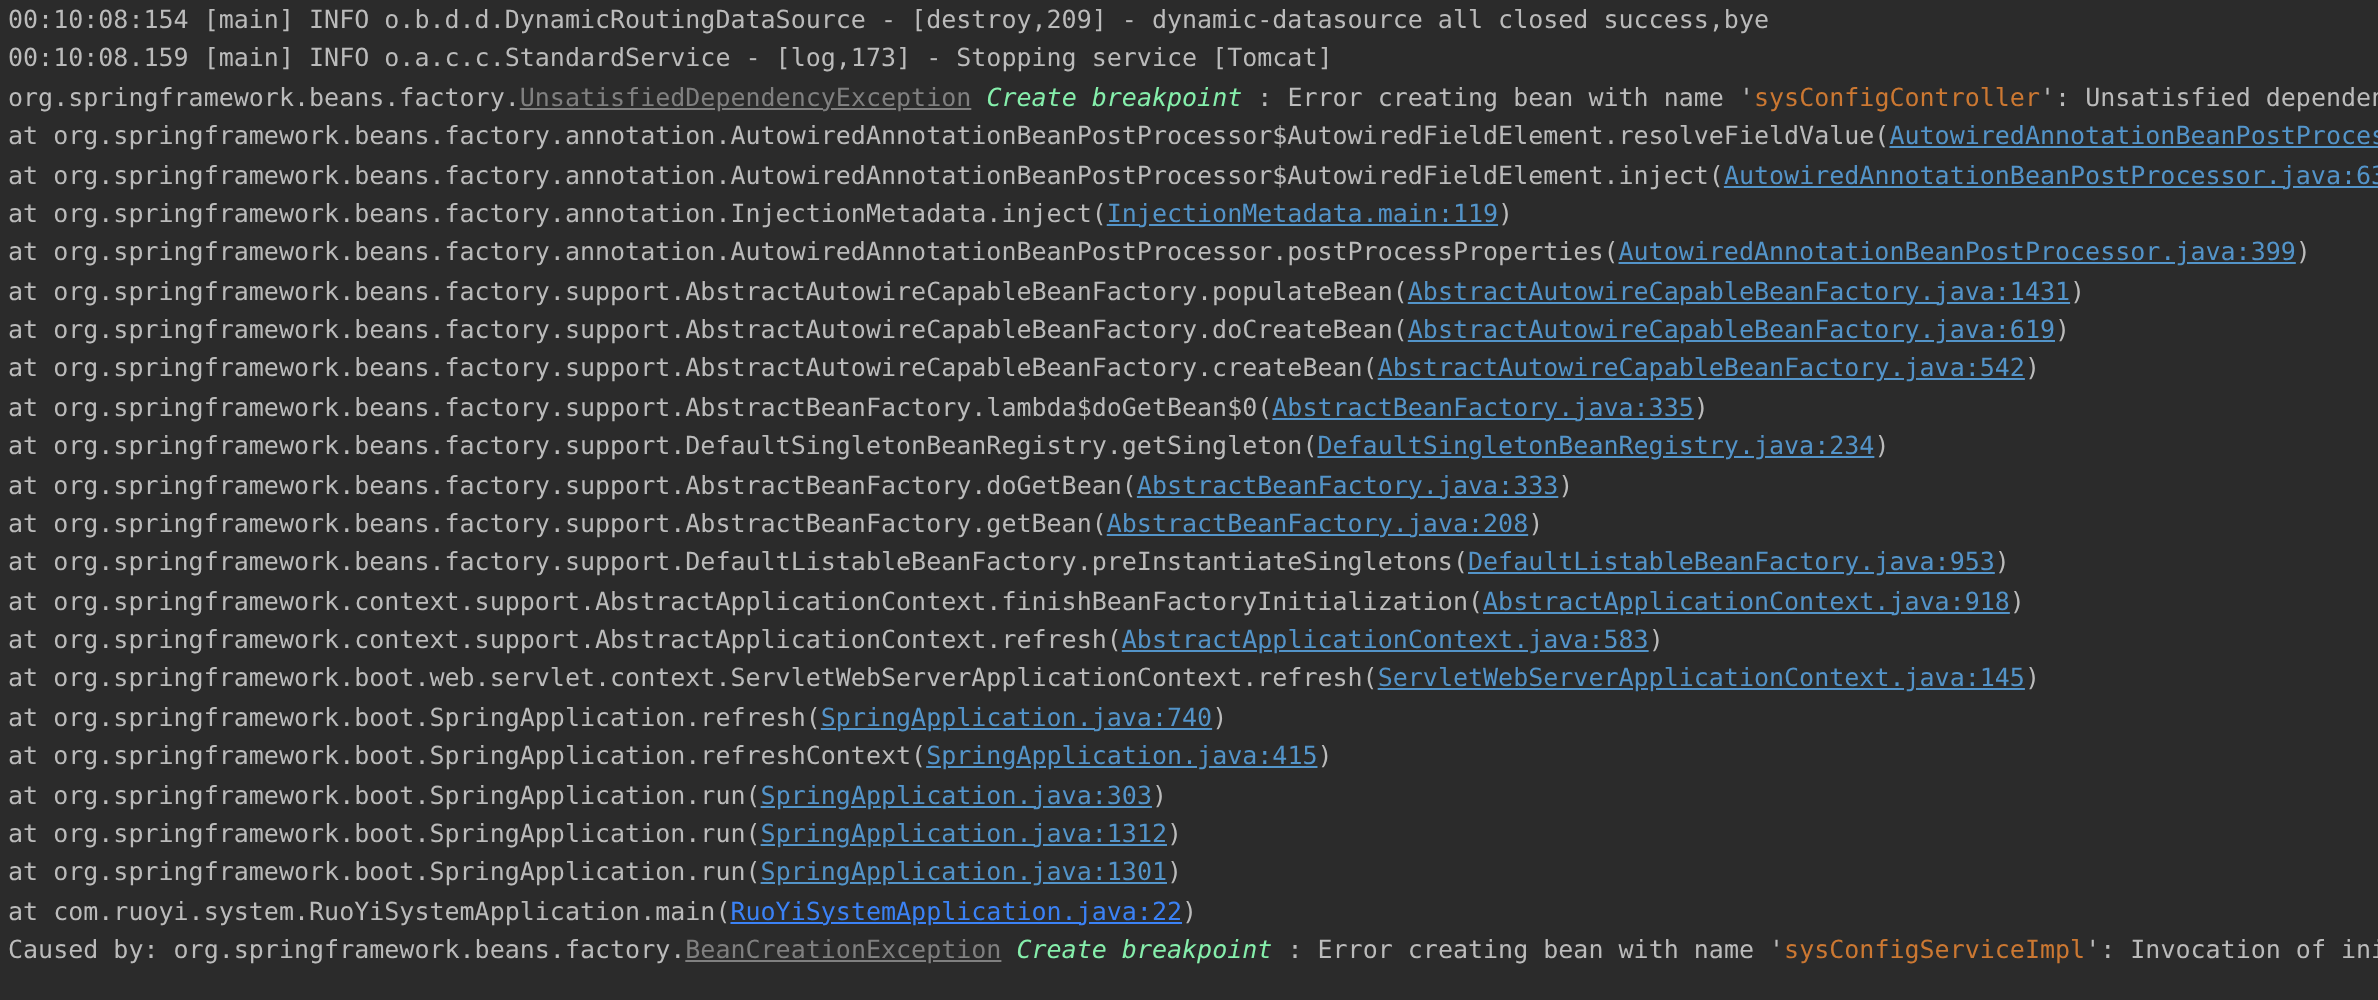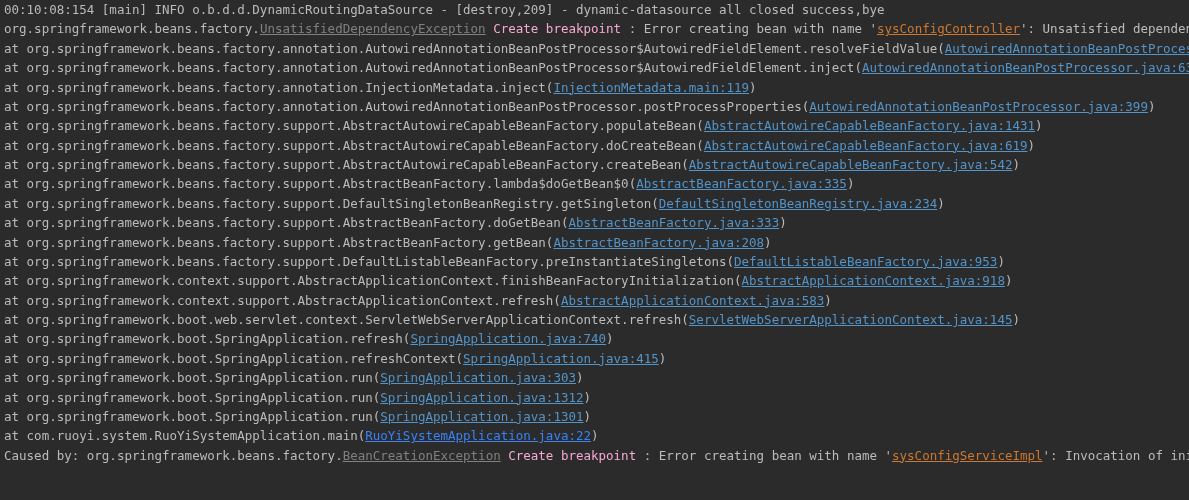--- a/index.html
+++ b/index.html
@@ -35,36 +35,37 @@
       color: #3b82f6;
       text-decoration: underline;
       cursor: pointer;
     }
     .ex {
       color: #808080;
       text-decoration: underline;
       margin-top: 18px;
     }
     .bp {
-      color: #f9a8d4;
+      color: #86efac;
+      font-style: italic;
     }
     .bean {
       color: #cc7832;
-      text-decoration: underline;
     }
     .at {
       color: #bbbbbb;
       margin-top: 19px;
     }
   </style>
 </head>
 <body>
 
 <div id="console">
     <div class="log-line"><span class="pre">00:10:08:154 [main] INFO  o.b.d.d.DynamicRoutingDataSource - [destroy,209] - dynamic-datasource all closed success,bye</span></div>
+    <div class="log-line"><span class="pre">00:10:08.159 [main] INFO  o.a.c.c.StandardService - [log,173] - Stopping service [Tomcat]</span></div>
     <div class="log-line"><span class="pre">org.springframework.beans.factory.</span><span class="ex">UnsatisfiedDependencyException</span>  <span class="bp">Create breakpoint</span><span class="pre"> : Error creating bean with name '</span><span class="bean">sysConfigController</span><span class="pre">': Unsatisfied dependency expresse</span></div>
     <div class="log-line"><span class="at">    at org.springframework.beans.factory.annotation.AutowiredAnnotationBeanPostProcessor$AutowiredFieldElement.resolveFieldValue(</span><span class="link">AutowiredAnnotationBeanPostProcessor.</span><span class="at"></span></div>
     <div class="log-line"><span class="at">    at org.springframework.beans.factory.annotation.AutowiredAnnotationBeanPostProcessor$AutowiredFieldElement.inject(</span><span class="link">AutowiredAnnotationBeanPostProcessor.java:639</span></div>
     <div class="log-line"><span class="at">    at org.springframework.beans.factory.annotation.InjectionMetadata.inject(</span><span class="link">InjectionMetadata.main:119</span><span class="at">)</span></div>
     <div class="log-line"><span class="at">    at org.springframework.beans.factory.annotation.AutowiredAnnotationBeanPostProcessor.postProcessProperties(</span><span class="link">AutowiredAnnotationBeanPostProcessor.java:399</span><span class="at">)</span></div>
     <div class="log-line"><span class="at">    at org.springframework.beans.factory.support.AbstractAutowireCapableBeanFactory.populateBean(</span><span class="link">AbstractAutowireCapableBeanFactory.java:1431</span><span class="at">)</span></div>
     <div class="log-line"><span class="at">    at org.springframework.beans.factory.support.AbstractAutowireCapableBeanFactory.doCreateBean(</span><span class="link">AbstractAutowireCapableBeanFactory.java:619</span><span class="at">)</span></div>
     <div class="log-line"><span class="at">    at org.springframework.beans.factory.support.AbstractAutowireCapableBeanFactory.createBean(</span><span class="link">AbstractAutowireCapableBeanFactory.java:542</span><span class="at">)</span></div>
     <div class="log-line"><span class="at">    at org.springframework.beans.factory.support.AbstractBeanFactory.lambda$doGetBean$0(</span><span class="link">AbstractBeanFactory.java:335</span><span class="at">)</span></div>
     <div class="log-line"><span class="at">    at org.springframework.beans.factory.support.DefaultSingletonBeanRegistry.getSingleton(</span><span class="link">DefaultSingletonBeanRegistry.java:234</span><span class="at">)</span></div>

